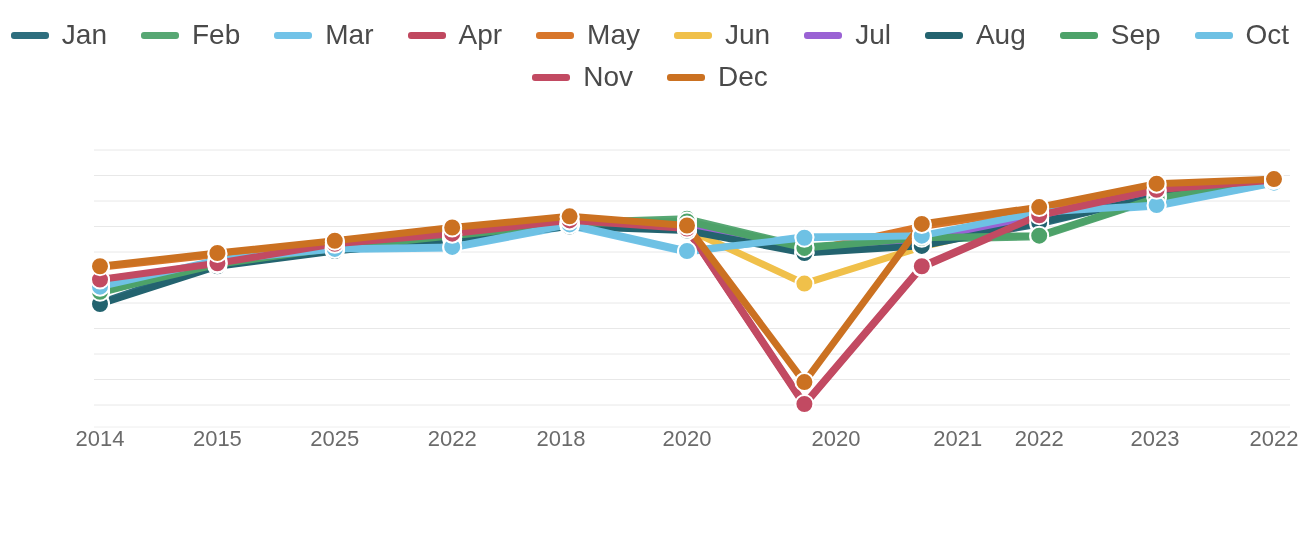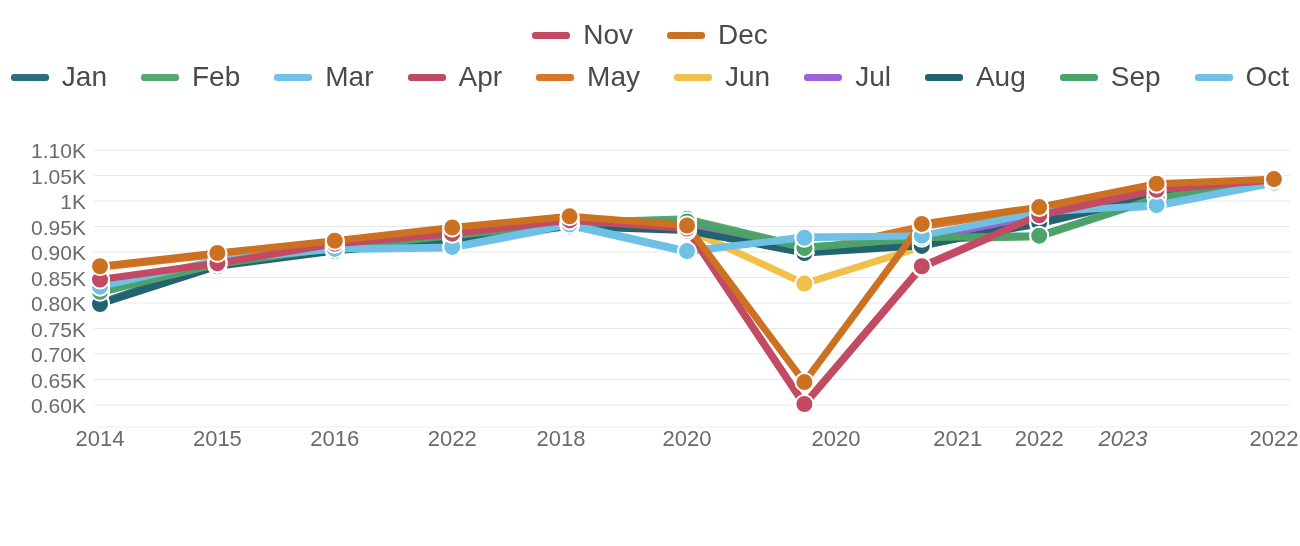--- a/index.html
+++ b/index.html
@@ -66,68 +66,68 @@
   svg{display:block;}
 </style>
 </head>
 <body>
 
 <div id="chart-root">
 
   <div id="legend">
       <div class="legend-row">
         <div class="legend-item">
+          <span class="legend-swatch" style="background: rgb(45, 110, 126);"></span>
+          <span class="legend-label">Jan</span>
+        </div>
+        <div class="legend-item">
+          <span class="legend-swatch" style="background: rgb(87, 167, 115);"></span>
+          <span class="legend-label">Feb</span>
+        </div>
+        <div class="legend-item">
+          <span class="legend-swatch" style="background: rgb(114, 195, 232);"></span>
+          <span class="legend-label">Mar</span>
+        </div>
+        <div class="legend-item">
+          <span class="legend-swatch" style="background: rgb(192, 72, 95);"></span>
+          <span class="legend-label">Apr</span>
+        </div>
+        <div class="legend-item">
+          <span class="legend-swatch" style="background: rgb(216, 118, 42);"></span>
+          <span class="legend-label">May</span>
+        </div>
+        <div class="legend-item">
+          <span class="legend-swatch" style="background: rgb(240, 192, 74);"></span>
+          <span class="legend-label">Jun</span>
+        </div>
+        <div class="legend-item">
+          <span class="legend-swatch" style="background: rgb(154, 98, 212);"></span>
+          <span class="legend-label">Jul</span>
+        </div>
+        <div class="legend-item">
+          <span class="legend-swatch" style="background: rgb(35, 99, 111);"></span>
+          <span class="legend-label">Aug</span>
+        </div>
+        <div class="legend-item">
+          <span class="legend-swatch" style="background: rgb(77, 162, 105);"></span>
+          <span class="legend-label">Sep</span>
+        </div>
+        <div class="legend-item">
+          <span class="legend-swatch" style="background: rgb(110, 193, 228);"></span>
+          <span class="legend-label">Oct</span>
+        </div>
+      </div>
+      <div class="legend-row">
+        <div class="legend-item">
           <span class="legend-swatch" style="background: rgb(194, 74, 98);"></span>
           <span class="legend-label">Nov</span>
         </div>
         <div class="legend-item">
           <span class="legend-swatch" style="background: rgb(203, 113, 33);"></span>
           <span class="legend-label">Dec</span>
-        </div>
-      </div>
-      <div class="legend-row">
-        <div class="legend-item">
-          <span class="legend-swatch" style="background: rgb(45, 110, 126);"></span>
-          <span class="legend-label">Jan</span>
-        </div>
-        <div class="legend-item">
-          <span class="legend-swatch" style="background: rgb(87, 167, 115);"></span>
-          <span class="legend-label">Feb</span>
-        </div>
-        <div class="legend-item">
-          <span class="legend-swatch" style="background: rgb(114, 195, 232);"></span>
-          <span class="legend-label">Mar</span>
-        </div>
-        <div class="legend-item">
-          <span class="legend-swatch" style="background: rgb(192, 72, 95);"></span>
-          <span class="legend-label">Apr</span>
-        </div>
-        <div class="legend-item">
-          <span class="legend-swatch" style="background: rgb(216, 118, 42);"></span>
-          <span class="legend-label">May</span>
-        </div>
-        <div class="legend-item">
-          <span class="legend-swatch" style="background: rgb(240, 192, 74);"></span>
-          <span class="legend-label">Jun</span>
-        </div>
-        <div class="legend-item">
-          <span class="legend-swatch" style="background: rgb(154, 98, 212);"></span>
-          <span class="legend-label">Jul</span>
-        </div>
-        <div class="legend-item">
-          <span class="legend-swatch" style="background: rgb(35, 99, 111);"></span>
-          <span class="legend-label">Aug</span>
-        </div>
-        <div class="legend-item">
-          <span class="legend-swatch" style="background: rgb(77, 162, 105);"></span>
-          <span class="legend-label">Sep</span>
-        </div>
-        <div class="legend-item">
-          <span class="legend-swatch" style="background: rgb(110, 193, 228);"></span>
-          <span class="legend-label">Oct</span>
         </div>
       </div>
     </div>
 
   <div id="plot">
     <svg id="plot-svg" width="1300" height="546">
         <line x1="94" x2="1290" y1="150" y2="150" stroke="#e8e8e8" stroke-width="1"></line>
         <line x1="94" x2="1290" y1="175.5" y2="175.5" stroke="#e8e8e8" stroke-width="1"></line>
         <line x1="94" x2="1290" y1="201" y2="201" stroke="#e8e8e8" stroke-width="1"></line>
         <line x1="94" x2="1290" y1="226.5" y2="226.5" stroke="#e8e8e8" stroke-width="1"></line>
@@ -277,41 +277,28 @@
         <circle cx="334.8" cy="240.78" r="9" fill="#cb7121" stroke="#ffffff" stroke-width="2"></circle>
         <circle cx="452.2" cy="227.52" r="9" fill="#cb7121" stroke="#ffffff" stroke-width="2"></circle>
         <circle cx="569.6" cy="216.3" r="9" fill="#cb7121" stroke="#ffffff" stroke-width="2"></circle>
         <circle cx="687" cy="225.48000000000002" r="9" fill="#cb7121" stroke="#ffffff" stroke-width="2"></circle>
         <circle cx="804.4" cy="382.05" r="9" fill="#cb7121" stroke="#ffffff" stroke-width="2"></circle>
         <circle cx="921.8" cy="223.95000000000002" r="9" fill="#cb7121" stroke="#ffffff" stroke-width="2"></circle>
         <circle cx="1039.2" cy="207.12" r="9" fill="#cb7121" stroke="#ffffff" stroke-width="2"></circle>
         <circle cx="1156.6000000000001" cy="183.66" r="9" fill="#cb7121" stroke="#ffffff" stroke-width="2"></circle>
         <circle cx="1274" cy="179.07" r="9" fill="#cb7121" stroke="#ffffff" stroke-width="2"></circle>
       </svg>
-    <div id="ylabels">
-        <div class="ytick" style="top: 150px;">1.10K</div>
-        <div class="ytick" style="top: 175.5px;">1.05K</div>
-        <div class="ytick" style="top: 201px;">1K</div>
-        <div class="ytick" style="top: 226.5px;">0.95K</div>
-        <div class="ytick" style="top: 252px;">0.90K</div>
-        <div class="ytick" style="top: 277.5px;">0.85K</div>
-        <div class="ytick" style="top: 303px;">0.80K</div>
-        <div class="ytick" style="top: 328.5px;">0.75K</div>
-        <div class="ytick" style="top: 354px;">0.70K</div>
-        <div class="ytick" style="top: 379.5px;">0.65K</div>
-        <div class="ytick" style="top: 405px;">0.60K</div>
-      </div>
     <div id="xlabels">
         <div class="xtick" style="left: 100px;">2014</div>
         <div class="xtick" style="left: 217.4px;">2015</div>
-        <div class="xtick" style="left: 334.8px;">2016</div>
+        <div class="xtick" style="left: 334.8px;">2025</div>
         <div class="xtick" style="left: 452.2px;">2022</div>
         <div class="xtick" style="left: 561px;">2018</div>
         <div class="xtick" style="left: 687px;">2020</div>
         <div class="xtick" style="left: 836px;">2020</div>
         <div class="xtick" style="left: 921.8px; margin-left: 36px;">2021</div>
         <div class="xtick" style="left: 1039.2px;">2022</div>
-        <div class="xtick" style="left: 1123px; font-style: italic;">2023</div>
+        <div class="xtick" style="left: 1155px;">2023</div>
         <div class="xtick" style="left: 1274px;">2022</div>
       </div>
   </div>
 
 </div>
 
 </body></html>

